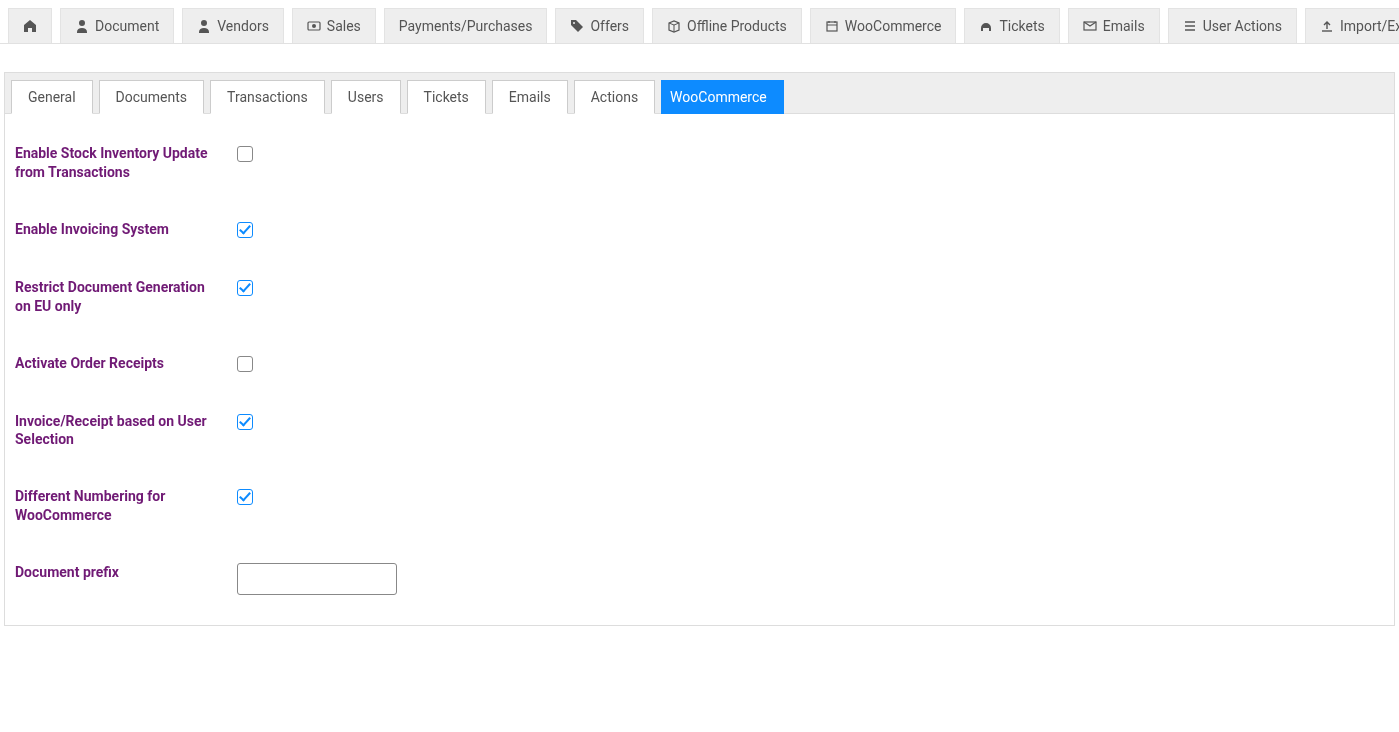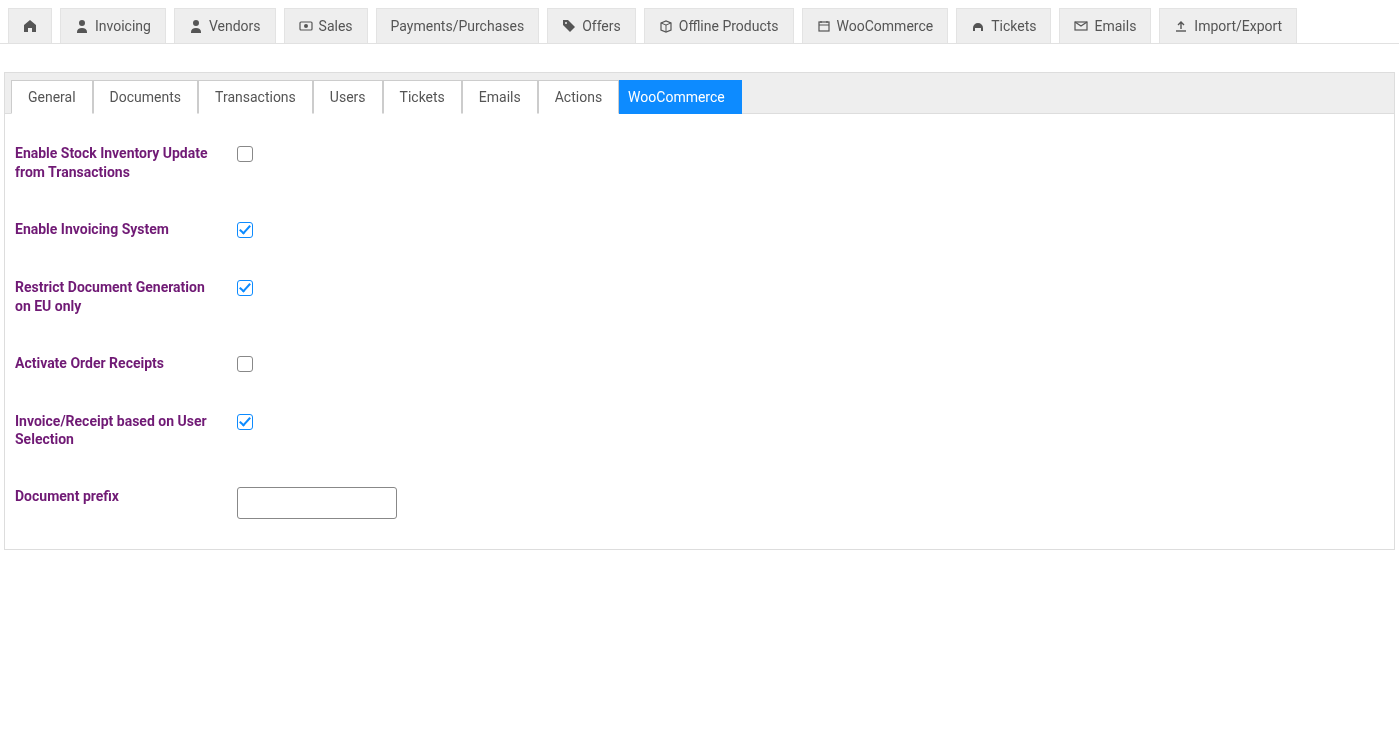--- a/index.html
+++ b/index.html
@@ -42,20 +42,21 @@
 
   
   .panel-wrap {
     margin: 28px 4px 0 4px;
   }
   .tabstrip {
     display: flex;
     background: #eeeeee;
     border: 1px solid #ddd;
     padding: 6px 6px 0 6px;
+    gap: 6px;
   }
   .tab {
     background: #fff;
     border: 1px solid #ccc;
     border-bottom: 1px solid #fff;
     padding: 8px 16px;
     font-size: 14px;
     color: #555;
     cursor: pointer;
     position: relative;
@@ -157,21 +158,21 @@
           <path d="M7 1L1 6v7h4V9h4v4h4V6z"></path>
         </svg>
       </span>
     </div>
     <div class="topnav-item">
       <span class="icon">
         <svg viewBox="0 0 14 14">
           <path d="M7 7a3 3 0 100-6 3 3 0 000 6zm-5 6c0-2.5 2-4 5-4s5 1.5 5 4v1H2z"></path>
         </svg>
       </span>
-      <span>Invoicing</span>
+      <span>Document</span>
     </div>
     <div class="topnav-item">
       <span class="icon">
         <svg viewBox="0 0 14 14">
           <path d="M7 7a3 3 0 100-6 3 3 0 000 6zm-5 6c0-2.5 2-4 5-4s5 1.5 5 4v1H2z"></path>
         </svg>
       </span>
       <span>Vendors</span>
     </div>
     <div class="topnav-item">
@@ -222,20 +223,28 @@
       <span>Tickets</span>
     </div>
     <div class="topnav-item">
       <span class="icon">
         <svg viewBox="0 0 14 14">
           <rect x="1" y="3" width="12" height="8" fill="none" stroke="#555" stroke-width="1.2"></rect>
           <path d="M1 3l6 4 6-4" fill="none" stroke="#555" stroke-width="1.2"></path>
         </svg>
       </span>
       <span>Emails</span>
+    </div>
+    <div class="topnav-item">
+      <span class="icon">
+        <svg viewBox="0 0 14 14">
+          <path d="M2 3h10M2 7h10M2 11h10" stroke="#555" stroke-width="1.6"></path>
+        </svg>
+      </span>
+      <span>User Actions</span>
     </div>
     <div class="topnav-item">
       <span class="icon">
         <svg viewBox="0 0 14 14">
           <path d="M7 10V3M4 6l3-3 3 3" fill="none" stroke="#555" stroke-width="1.4"></path>
           <path d="M2 12h10" stroke="#555" stroke-width="1.4"></path>
         </svg>
       </span>
       <span>Import/Export</span>
     </div>
@@ -284,20 +293,26 @@
     </div>
 
     <div class="form-row">
       <div class="form-label">Invoice/Receipt based on User Selection</div>
       <div class="form-control-cell">
         <input type="checkbox" class="cb" checked="" style="">
       </div>
     </div>
 
 
+    <div class="form-row">
+      <div class="form-label">Different Numbering for WooCommerce</div>
+      <div class="form-control-cell">
+        <input type="checkbox" class="cb" checked="" style="">
+      </div>
+    </div>
 
     <div class="form-row">
       <div class="form-label">Document prefix</div>
       <div class="form-control-cell">
         <input type="text" class="txt" value="" style="">
       </div>
     </div>
 
 
   </div>

